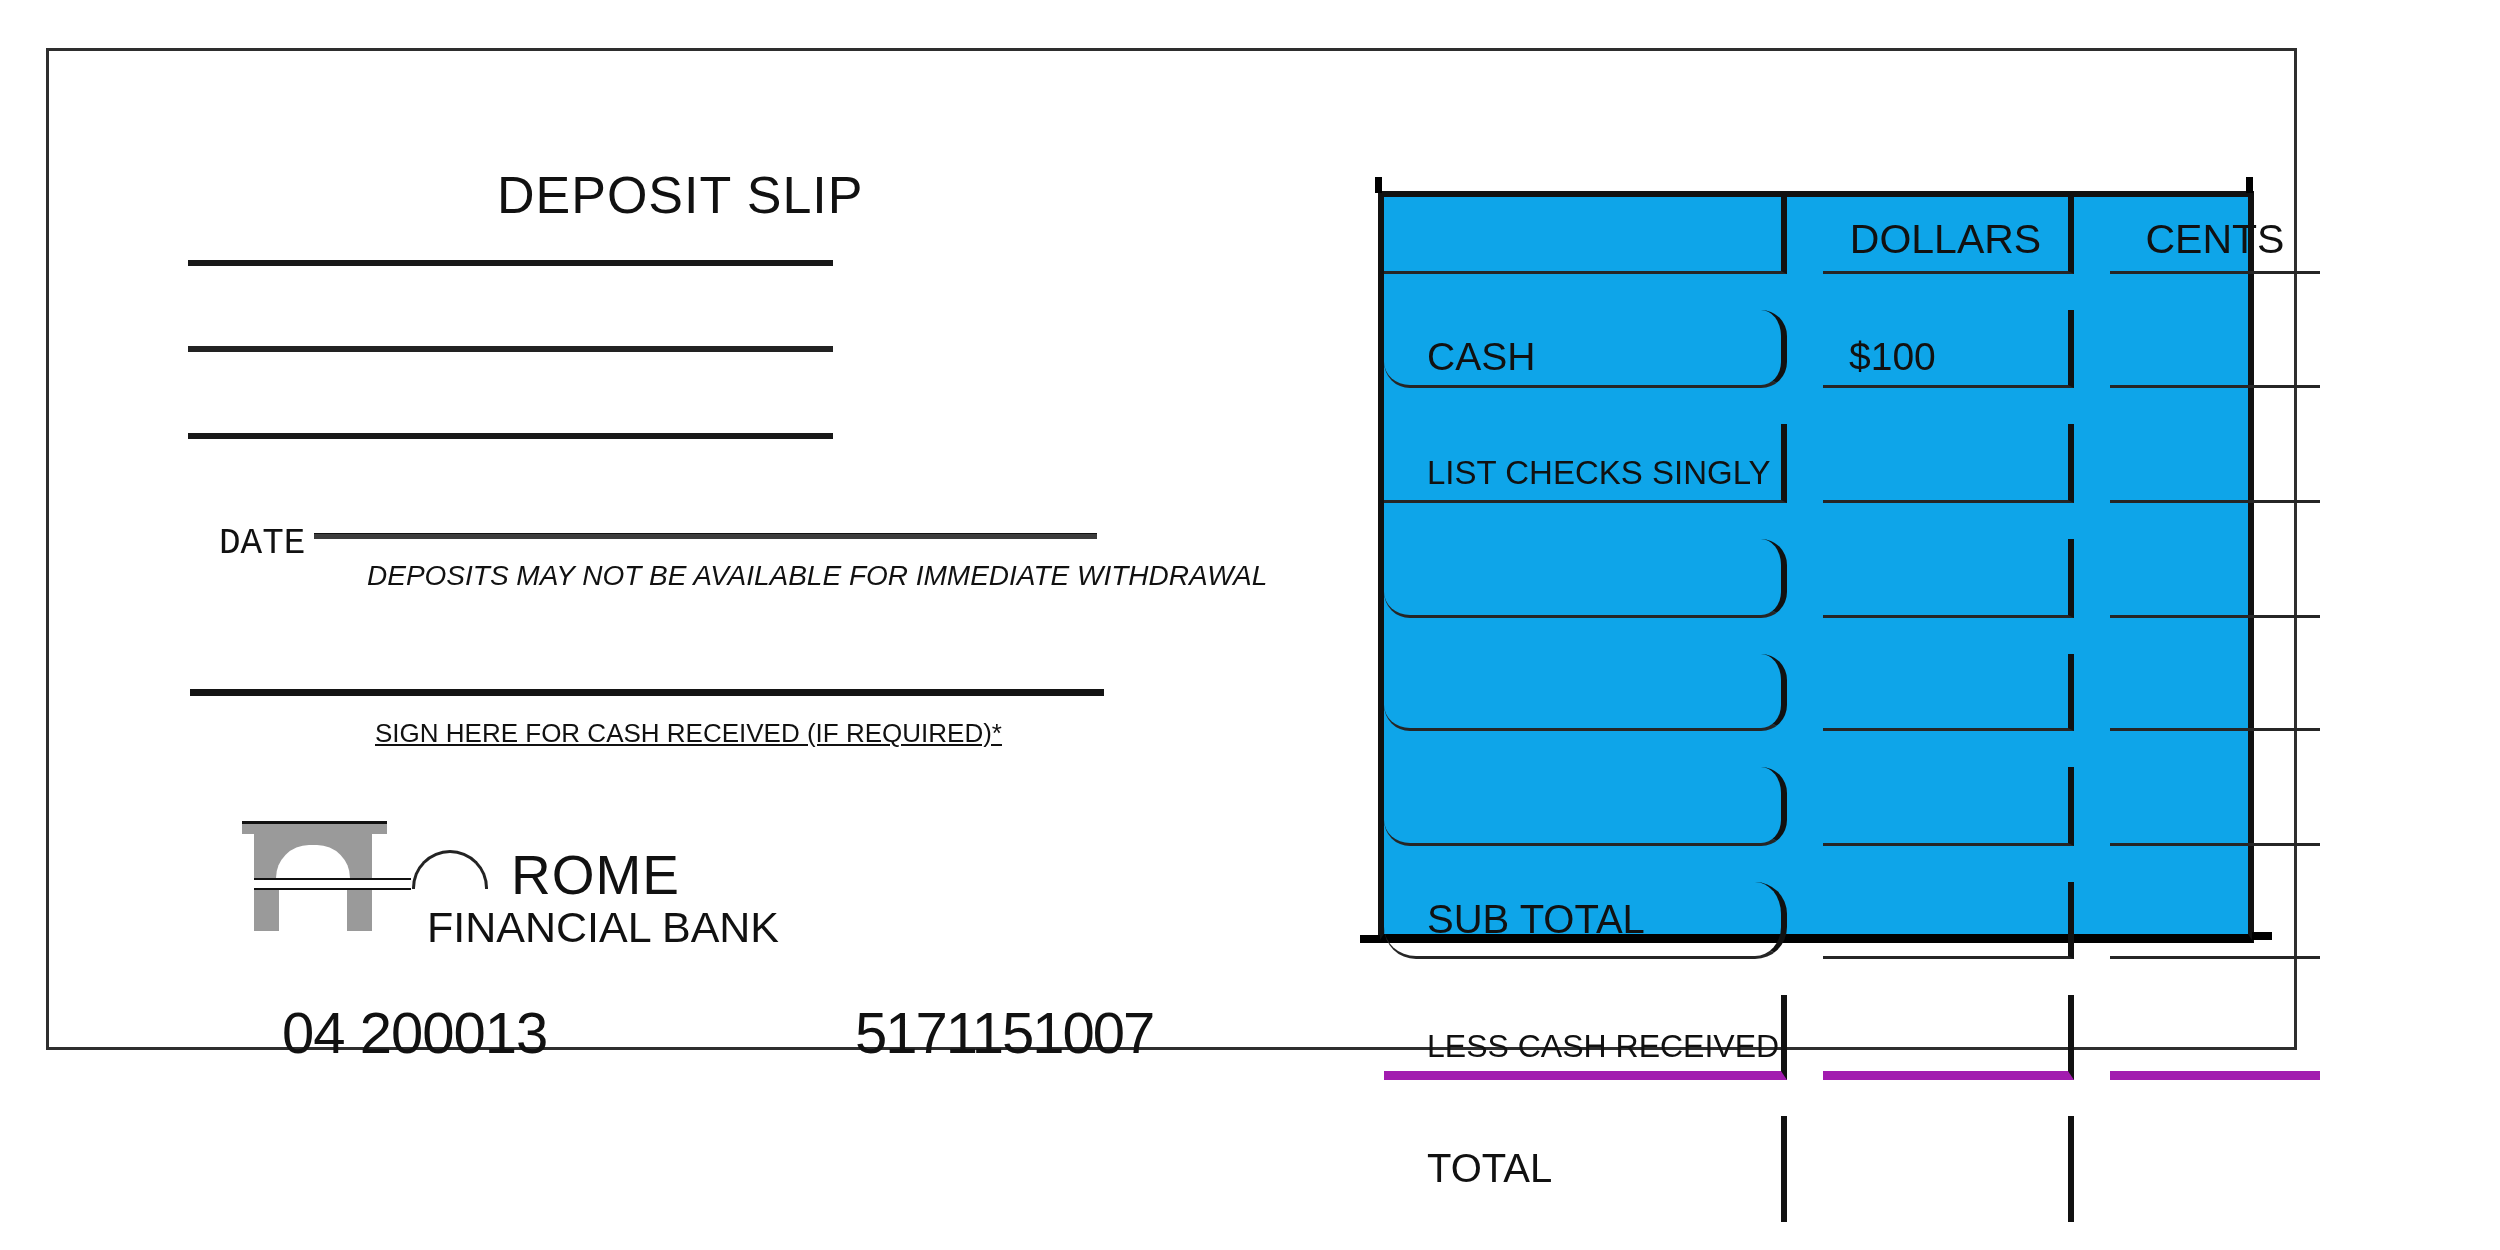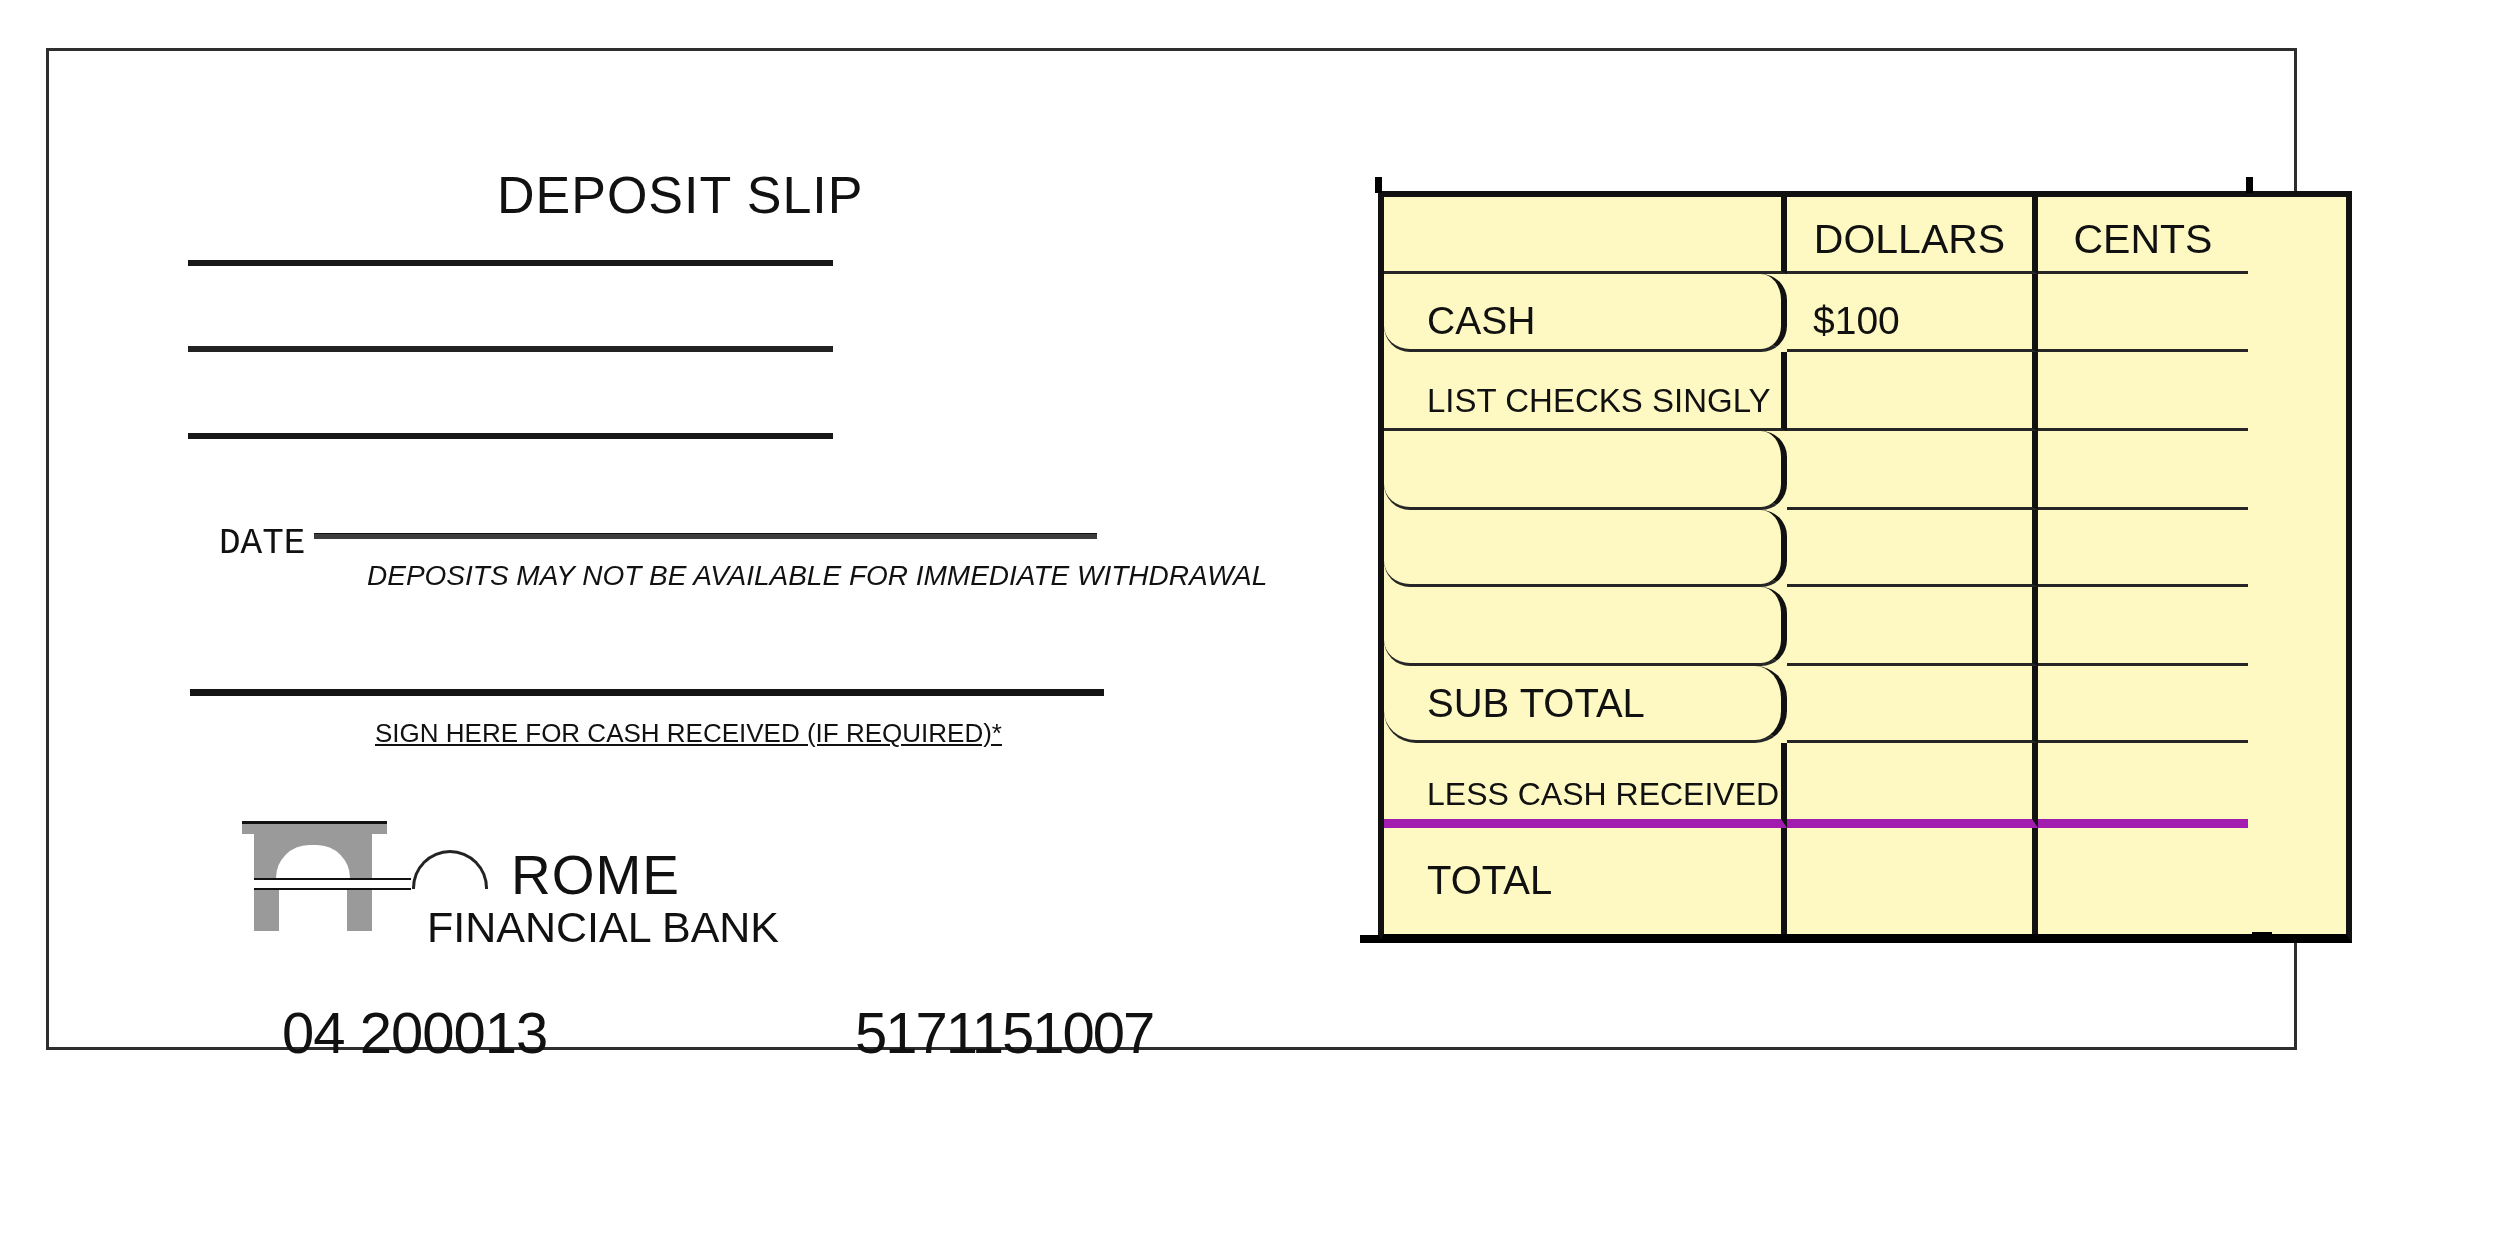--- a/index.html
+++ b/index.html
@@ -30,26 +30,27 @@
   .deck{left:205px;top:827px;width:157px;height:12px;background:#fff;border-top:2px solid #111;border-bottom:2px solid #111;box-sizing:border-box;}
   .legL{left:205px;top:839px;width:25px;height:41px;}
   .legR{left:298px;top:839px;width:25px;height:41px;}
   .arch2{left:363px;top:799px;width:76px;height:39px;background:#fff;border:3px solid #232323;border-bottom:none;border-radius:38px 38px 0 0;box-sizing:border-box;}
   .bank-name{left:462px;top:792px;font-size:55px;letter-spacing:1px;}
   .bank-sub{left:378px;top:852px;font-size:43px;letter-spacing:0px;white-space:nowrap;}
   .num1{left:233px;top:948px;font-size:58px;letter-spacing:-1px;white-space:nowrap;}
   .num2{left:806px;top:948px;font-size:58px;letter-spacing:-2px;white-space:nowrap;}
   
   #dtable{
-    position:absolute;left:1329px;top:140px;width:974px;height:752px;
+    position:absolute;left:1329px;top:140px;width:876px;height:752px;
     border:6px solid #111;border-bottom:9px solid #000;box-sizing:border-box;
     display:grid;
     grid-template-columns:403px 251px 210px;
     grid-template-rows:77px 78px 79px 79px 77px 79px 77px 85px 106px;
-    background:#fef9c3;
+    background:#0ea5e9;
+    gap:36px;
   }
   .cell{box-sizing:border-box;display:flex;align-items:flex-end;padding:0 6px 6px 43px;overflow:hidden;}
   .cell.vb{border-right:6px solid #111;}
   .cell.hb{border-bottom:3px solid #262626;}
   .cell.thickb{border-bottom:9px solid #a21caf;}
   .cell.hdr{justify-content:center;padding-left:6px;padding-bottom:8px;font-size:41px;}
   .cell.lbl{font-size:39px;border-radius:26px;}
   .cell.small{font-size:33px;padding-bottom:8px;}
   .cell.smaller{font-size:32px;}
   .cell.sub{font-size:40px;padding-bottom:14px;border-radius:32px;}

